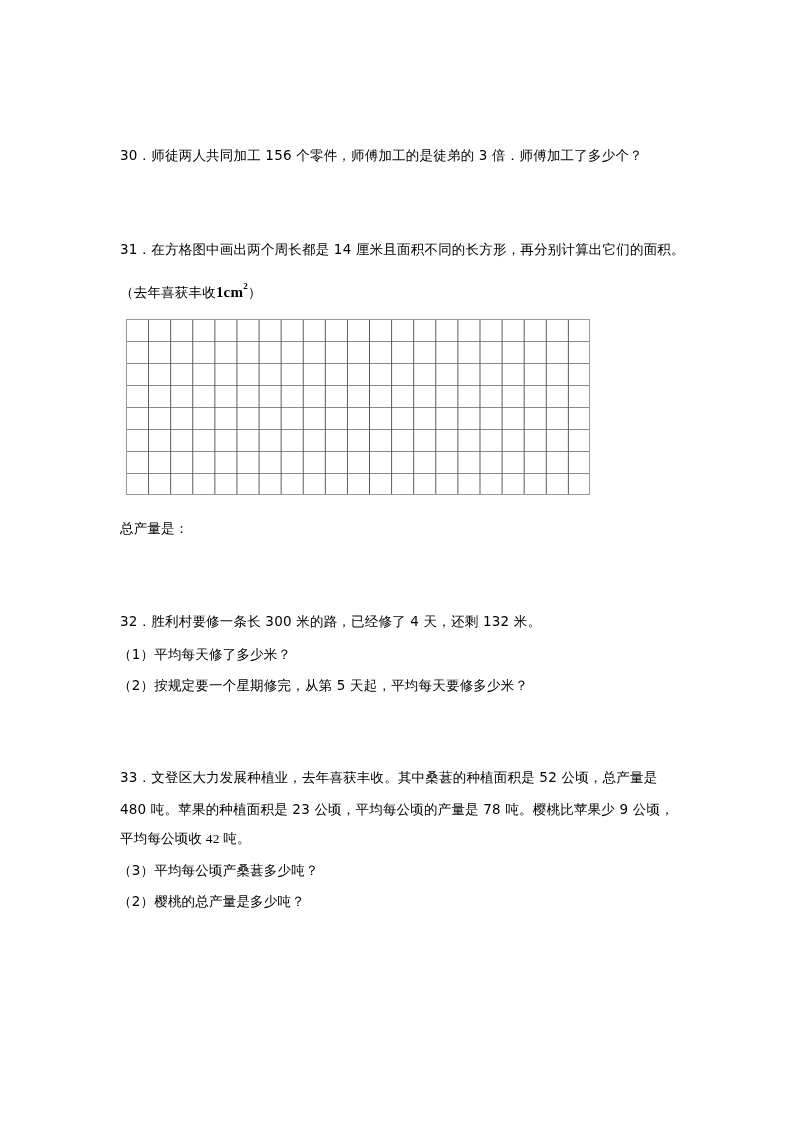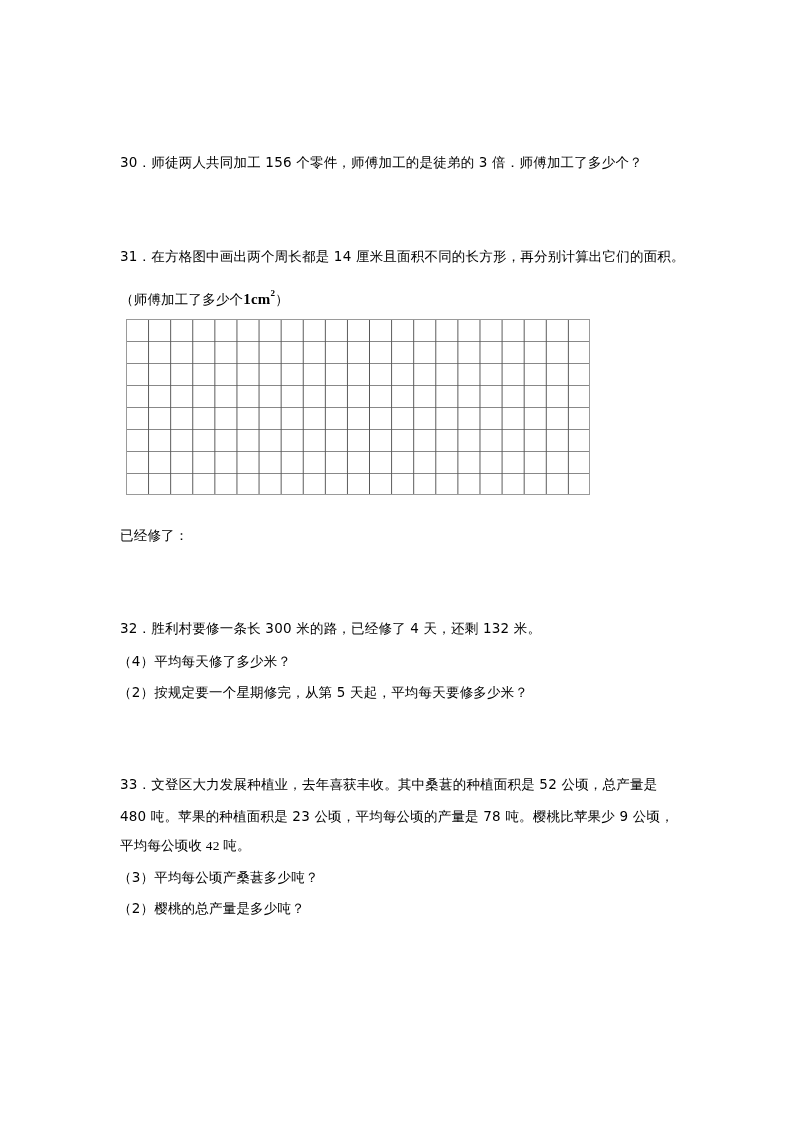--- a/index.html
+++ b/index.html
@@ -1,18 +1,18 @@
 <!DOCTYPE html>
 <html><head>
 <meta charset="utf-8">
 <style>
   html, body { margin: 0; padding: 0; background: #ffffff; }
   body { width: 794px; height: 1123px; position: relative; overflow: hidden;
          font-family: "DejaVu Sans", "Liberation Sans", sans-serif; color: #000; }
-  .line { position: absolute; left: 120px; font-size: 13.5px; line-height: 18px; white-space: nowrap; letter-spacing: 0.2px; margin-top: 7px; }
+  .line { position: absolute; left: 120px; font-size: 13.5px; line-height: 18px; white-space: nowrap; letter-spacing: 0.2px; }
   .sub { left: 118px; }
   .unit { font-family: "Liberation Serif", "DejaVu Serif", serif; font-weight: bold; font-size: 15px; }
   .unit sup { font-size: 9px; position: relative; top: -2px; }
   .grid { position: absolute; left: 126px; top: 319px; width: 464px; height: 176px;
           border: 1px solid #9a9a9a; box-sizing: border-box;
           background-image:
             linear-gradient(to right, #555 1px, transparent 1px),
             linear-gradient(to bottom, #888 1px, transparent 1px);
           background-size: 22.1px 22px, 22.1px 22px;
           background-position: -1px 0, 0 -1px; }
@@ -20,29 +20,29 @@
 </head>
 <body>
 
 <div>
   <div class="line" style="top:146px;">30．师徒两人共同加工 156 个零件，师傅加工的是徒弟的 3 倍．师傅加工了多少个？</div>
 </div>
 
 <div>
   <div class="line" style="top:240px;">31．在方格图中画出两个周长都是 14 厘米且面积不同的长方形，再分别计算出它们的面积。</div>
   <div class="line" style="top:279px;">
-    <span>（师傅加工了多少个</span><span class="unit"><span>1cm</span><sup>2</sup></span><span>）</span>
+    <span>（去年喜获丰收</span><span class="unit"><span>1cm</span><sup>2</sup></span><span>）</span>
   </div>
   <div class="grid"></div>
-  <div class="line" style="top:519px;">已经修了：</div>
+  <div class="line" style="top:519px;">总产量是：</div>
 </div>
 
 <div>
   <div class="line" style="top:612px;">32．胜利村要修一条长 300 米的路，已经修了 4 天，还剩 132 米。</div>
-  <div class="line sub" style="top:645px;">（4）平均每天修了多少米？</div>
+  <div class="line sub" style="top:645px;">（1）平均每天修了多少米？</div>
   <div class="line sub" style="top:676px;">（2）按规定要一个星期修完，从第 5 天起，平均每天要修多少米？</div>
 </div>
 
 <div>
   <div class="line" style="top:768px;">33．文登区大力发展种植业，去年喜获丰收。其中桑葚的种植面积是 52 公顷，总产量是</div>
   <div class="line" style="top:800px;text-align:right;">480 吨。苹果的种植面积是 23 公顷，平均每公顷的产量是 78 吨。樱桃比苹果少 9 公顷，</div>
   <div class="line" style="top:830px;font-family:Liberation Serif, serif;">平均每公顷收 42 吨。</div>
   <div class="line sub" style="top:861px;">（3）平均每公顷产桑葚多少吨？</div>
   <div class="line sub" style="top:892px;">（2）樱桃的总产量是多少吨？</div>
 </div>

